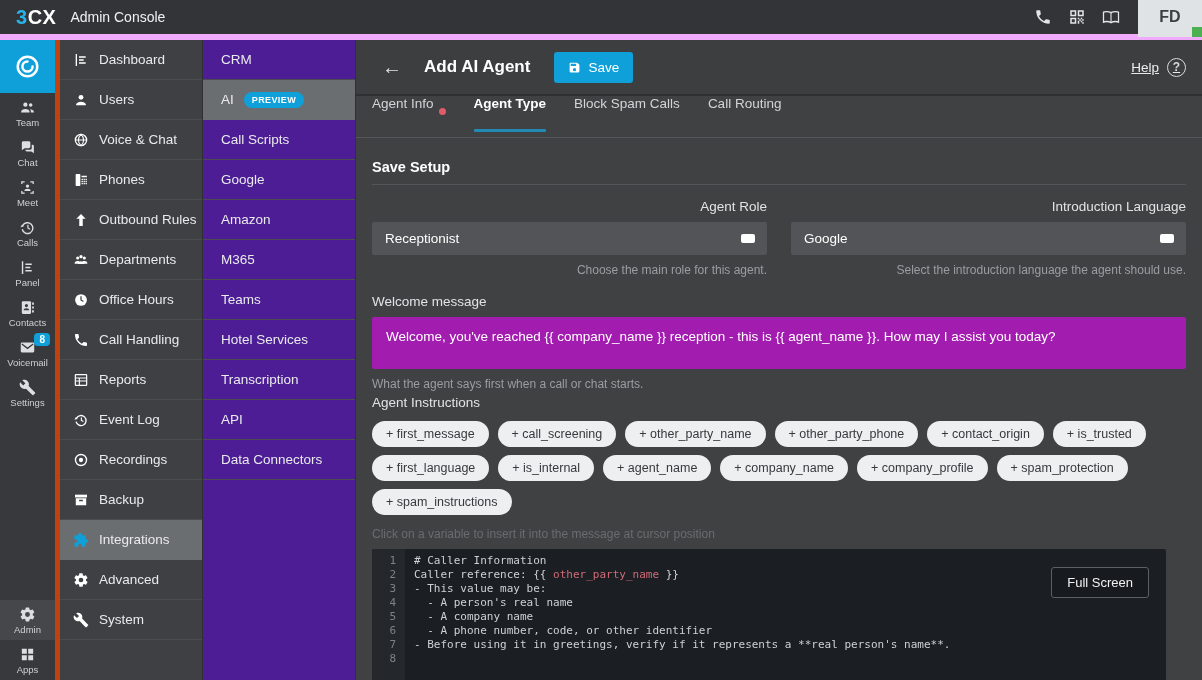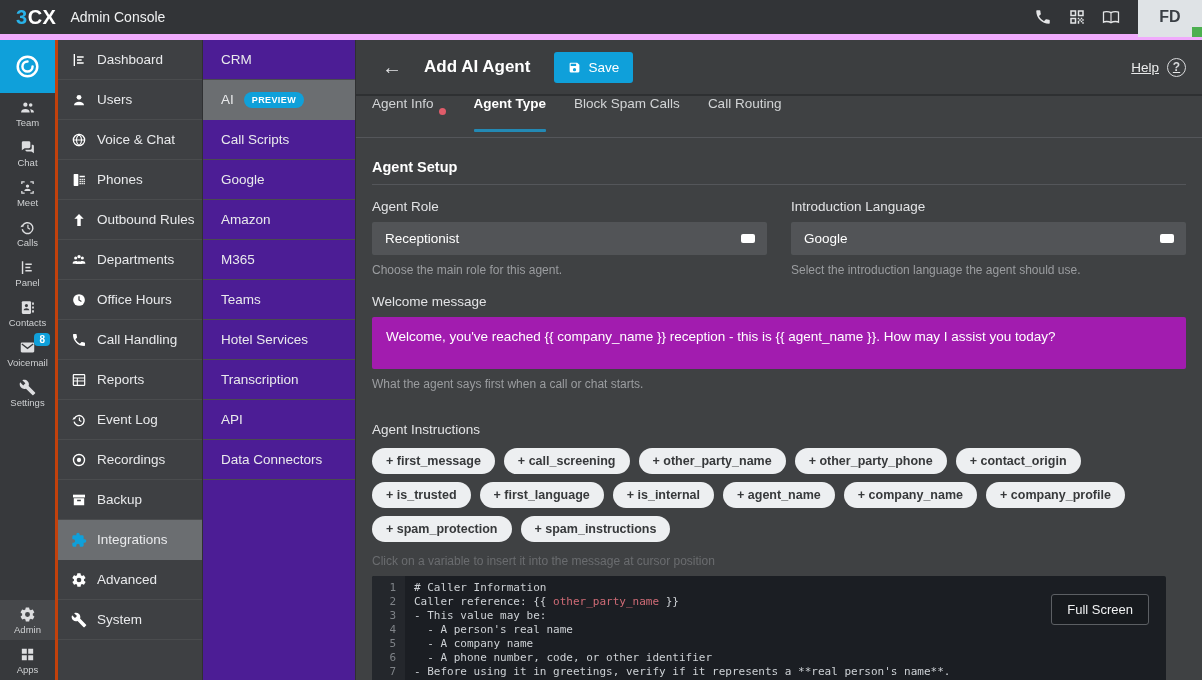--- a/index.html
+++ b/index.html
@@ -38,21 +38,21 @@
     align-items:center; justify-content:center; cursor:pointer; color:#dddee0; }
   .rail-item svg { width:17px; height:17px; }
   .rlabel { font-size:9.5px; color:#cfd1d3; margin-top:1px; }
   .rbadge { position:absolute; top:0px; right:5px; background:var(--accent); color:#fff;
     font-size:10px; font-weight:bold; border-radius:4px; padding:1px 5px; }
   .rail-bottom { position:absolute; left:0; right:0; bottom:0; }
   .rail-item.hl { background:#45474a; }
 
   
   .nav2 { position:absolute; left:55px; top:40px; bottom:0; width:147px;
-    background:#3e4043; border-left:3px solid #c2410c; z-index:3; }
+    background:#3e4043; border-left:5px solid #c2410c; z-index:3; }
   .nav3 { position:absolute; left:202px; top:40px; bottom:0; width:153px;
     background:#4c1d95; border-left:1px solid #2f3032; z-index:3; }
   .nav-item { height:40px; display:flex; align-items:center; gap:10px; padding:0 8px 0 13px;
     border-bottom:1px solid #4a4c4e; font-size:13.5px; color:#e9eaec; cursor:pointer; white-space:nowrap; }
   .nav-item svg { width:16px; height:16px; flex:none; color:#fff; }
   .nav-item.selected { background:var(--selbg); border-bottom-color:var(--selbg); }
   .nav3 .nav-item { padding-left:18px; }
   .pill-badge { background:var(--accent); color:#fff; font-size:9px; font-weight:bold;
     letter-spacing:.4px; border-radius:9px; padding:3px 8px; }
 
@@ -79,33 +79,33 @@
     font-size:13.5px; color:#d2d4d6; cursor:pointer; }
   .tab.active { color:#fff; font-weight:bold; }
   .tab.active::after { content:""; position:absolute; left:0; right:0; bottom:5px; height:3px;
     background:var(--tabline); border-radius:1px; }
   .tab-dot { width:7px; height:7px; border-radius:50%; background:var(--alert); align-self:flex-start; margin-top:12px; }
 
   .content { flex:1; padding:0 16px; overflow:hidden; }
   .section-title { margin-top:21px; font-size:14.5px; font-weight:bold; color:#fff; }
   .section-divider { height:1px; background:#54565a; margin-top:9px; }
 
-  .form-grid { display:grid; grid-template-columns:1fr 1fr; column-gap:24px; margin-top:14px; }
+  .form-grid { display:grid; grid-template-columns:1fr 1fr; column-gap:24px; margin-top:14px;text-align:right; }
   .field-label { font-size:13.5px; color:#e2e3e5; margin-bottom:8px; }
   .select { height:33px; background:#525457; border-radius:2px; display:flex; align-items:center;
     padding:0 12px 0 13px; font-size:13.5px; color:#fff; cursor:pointer; }
   .dd-ind { margin-left:auto; width:14px; height:9px; background:#fff; border-radius:2px; }
   .helper { font-size:12px; color:#9b9da0; margin-top:8px; }
 
   .welcome-wrap { margin-top:17px; }
   .textarea { margin-top:0px; background:#a21caf; border-radius:2px; min-height:52px;
     padding:10px 14px; font-size:13.5px; color:#fff; line-height:1.45; cursor:text; }
 
-  .instr-wrap { margin-top:31px; }
-  .chips { display:flex; flex-wrap:wrap; gap:8px 9px; margin-top:11px;font-weight:bold; }
+  .instr-wrap { margin-top:4px; }
+  .chips { display:flex; flex-wrap:wrap; gap:8px 9px; margin-top:11px; }
   .chip { background:#edeff1; color:#37393b; font-size:12.5px; padding:6px 14px;
     border-radius:14px; cursor:pointer; white-space:nowrap; }
   .chips-note { margin-top:12px; font-size:12px; color:#6a6c6f; }
 
   .editor { position:relative; margin-top:8px; margin-right:20px; height:160px;
     background:#1b1e23; border-radius:2px; overflow:hidden;
     font-family:"DejaVu Sans Mono", monospace; font-size:11px; }
   .gutter-bg { position:absolute; left:0; top:0; bottom:0; width:33px; background:#24272c; }
   .ed-lines { position:relative; padding-top:5px; }
   .ed-line { display:flex; height:13.9px; align-items:center; }
@@ -457,21 +457,21 @@
       </div>
       <div class="tab">
         <span>Block Spam Calls</span>
       </div>
       <div class="tab">
         <span>Call Routing</span>
       </div>
     </div>
 
   <div class="content">
-    <div class="section-title">Agent Setup</div>
+    <div class="section-title">Save Setup</div>
     <div class="section-divider"></div>
 
     <div class="form-grid">
       <div>
         <div class="field-label">Agent Role</div>
         <div class="select">
           <span>Receptionist</span>
           <span class="dd-ind"></span>
         </div>
         <div class="helper">Choose the main role for this agent.</div>

